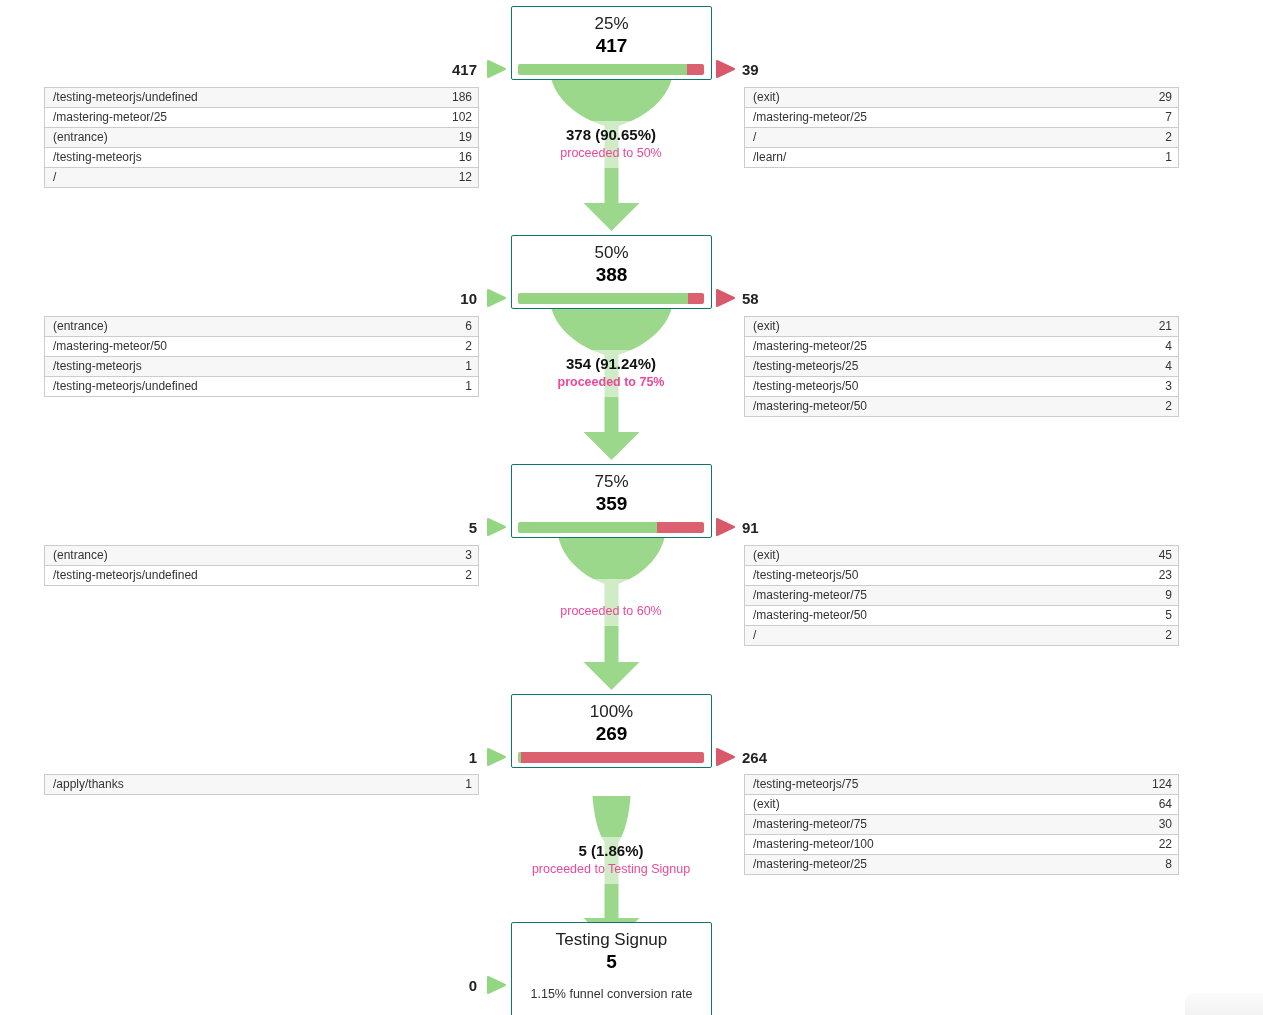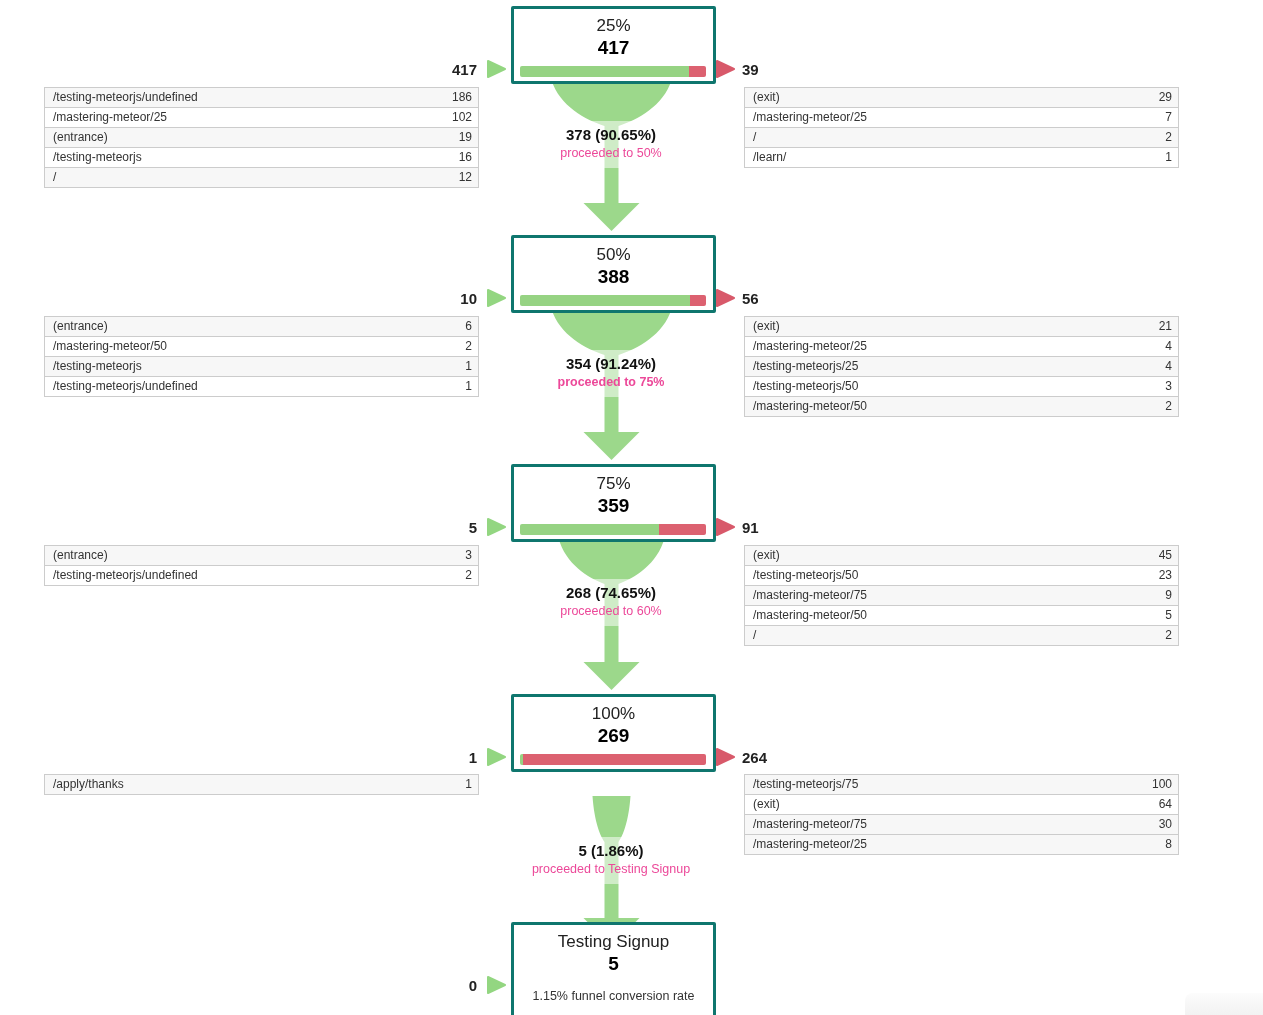--- a/index.html
+++ b/index.html
@@ -2,21 +2,21 @@
 <html><head>
 <meta charset="utf-8">
 <style>
   html,body{margin:0;padding:0;background:#fff;}
   #stage{
     position:relative;width:1263px;height:1015px;overflow:hidden;background:#fff;
     font-family:"Liberation Sans","DejaVu Sans",sans-serif;color:#222;
   }
   .box{
     position:absolute;left:511px;width:199px;height:72px;background:#fff;
-    border:3px solid #0f766e;border-radius:2px;text-align:center;z-index:3;
+    border:1px solid #0f766e;border-radius:2px;text-align:center;z-index:3;
   }
   .box-title{position:absolute;left:0;right:0;top:7px;font-size:17px;line-height:20px;color:#222;}
   .box-value{position:absolute;left:0;right:0;top:28px;font-size:19px;line-height:22px;font-weight:bold;color:#000;}
   .box-note{position:absolute;left:0;right:0;top:64px;font-size:12.5px;line-height:15px;color:#333;}
   .bar{position:absolute;left:6px;top:57px;width:186px;height:11px;border-radius:2px;overflow:hidden;display:flex;}
   .bar-seg{height:100%;}
   .num{position:absolute;font-size:15px;font-weight:bold;color:#222;line-height:18px;z-index:4;}
   .num-left{width:120px;text-align:right;}
   .num-right{width:120px;text-align:left;}
   .side-arrow{position:absolute;width:19px;height:18px;z-index:4;}
@@ -111,21 +111,21 @@
         <div class="bar-seg" style="flex: 1 1 0%; background: rgb(220, 97, 112);"></div>
       </div>
     </div>
     <div class="num num-left" style="left: 357px; top: 290px;">10</div>
     <div class="side-arrow" style="left: 487px; top: 289px;"><svg width="19" height="18" viewBox="0 0 19 18">
         <polygon points="1,1 18,9 1,17" fill="#93d681" stroke="#93d681" stroke-width="2" stroke-linejoin="round"></polygon>
       </svg></div>
     <div class="side-arrow" style="left: 716px; top: 289px;"><svg width="19" height="18" viewBox="0 0 19 18">
         <polygon points="1,1 18,9 1,17" fill="#d8596a" stroke="#d8596a" stroke-width="2" stroke-linejoin="round"></polygon>
       </svg></div>
-    <div class="num num-right" style="left: 742px; top: 290px;">56</div>
+    <div class="num num-right" style="left: 742px; top: 290px;">58</div>
     <div class="ptable" style="left: 44px; top: 316px;">
       <div class="prow odd">
         <span class="ppage">(entrance)</span>
         <span class="pcount">6</span>
       </div>
       <div class="prow even">
         <span class="ppage">/mastering-meteor/50</span>
         <span class="pcount">2</span>
       </div>
       <div class="prow odd">
@@ -213,21 +213,20 @@
       <div class="prow odd">
         <span class="ppage">/</span>
         <span class="pcount">2</span>
       </div>
     </div>
     <div class="connector" style="top: 538px; height: 156px;">
       <svg width="201" height="156" viewBox="0 0 201 156">
         <path d="M47.5,0 C54.4,26 77.4,40 93.5,46 L93.5,124 L72.5,124 L100.5,152 L128.5,124 L107.5,124 L107.5,46 C123.6,40 146.6,26 153.5,0 Z" fill="#9cd88b"></path>
       </svg>
       <div class="conn-band" style="top: 41px; height: 47px;"></div>
-      <div class="conn-label" style="top: 46px;">268 (74.65%)</div>
       <div class="conn-sub" style="top: 66px;">proceeded to 60%</div>
     </div>
     <div class="box" style="top: 694px;">
       <div class="box-title">100%</div>
       <div class="box-value">269</div>
       <div class="bar">
         <div class="bar-seg" style="width: 3px; background: rgb(150, 211, 131);"></div>
         <div class="bar-seg" style="flex: 1 1 0%; background: rgb(220, 97, 112);"></div>
       </div>
     </div>
@@ -241,29 +240,33 @@
     <div class="num num-right" style="left: 742px; top: 749px;">264</div>
     <div class="ptable" style="left: 44px; top: 774px;">
       <div class="prow odd">
         <span class="ppage">/apply/thanks</span>
         <span class="pcount">1</span>
       </div>
     </div>
     <div class="ptable" style="left: 744px; top: 774px;">
       <div class="prow odd">
         <span class="ppage">/testing-meteorjs/75</span>
-        <span class="pcount">100</span>
+        <span class="pcount">124</span>
       </div>
       <div class="prow even">
         <span class="ppage">(exit)</span>
         <span class="pcount">64</span>
       </div>
       <div class="prow odd">
         <span class="ppage">/mastering-meteor/75</span>
         <span class="pcount">30</span>
+      </div>
+      <div class="prow even">
+        <span class="ppage">/mastering-meteor/100</span>
+        <span class="pcount">22</span>
       </div>
       <div class="prow odd">
         <span class="ppage">/mastering-meteor/25</span>
         <span class="pcount">8</span>
       </div>
     </div>
     <div class="connector" style="top: 796px; height: 154px;">
       <svg width="201" height="154" viewBox="0 0 201 154">
         <path d="M81.5,0 C83.3,26 89.3,40 93.5,46 L93.5,122 L72.5,122 L100.5,150 L128.5,122 L107.5,122 L107.5,46 C111.7,40 117.7,26 119.5,0 Z" fill="#9cd88b"></path>
       </svg>

